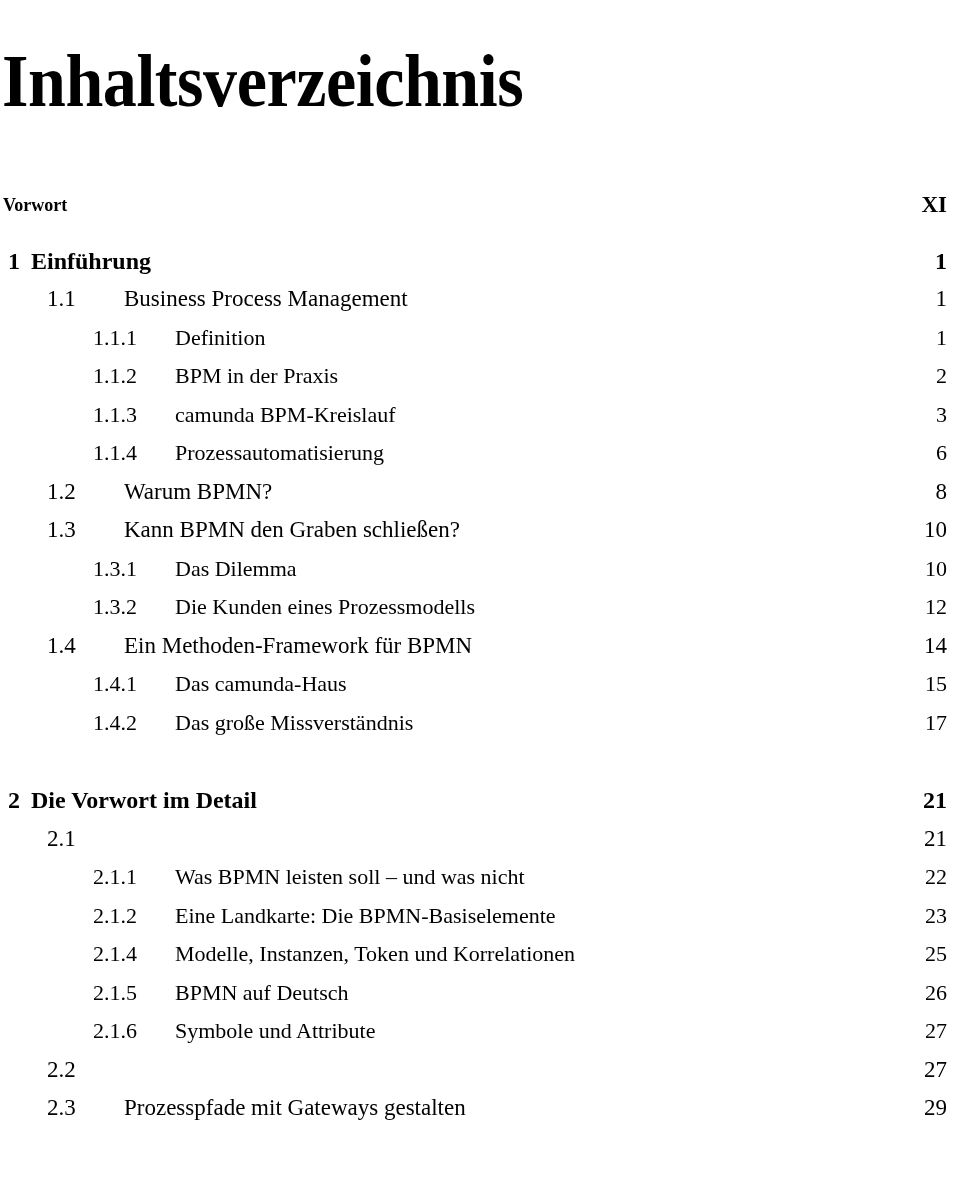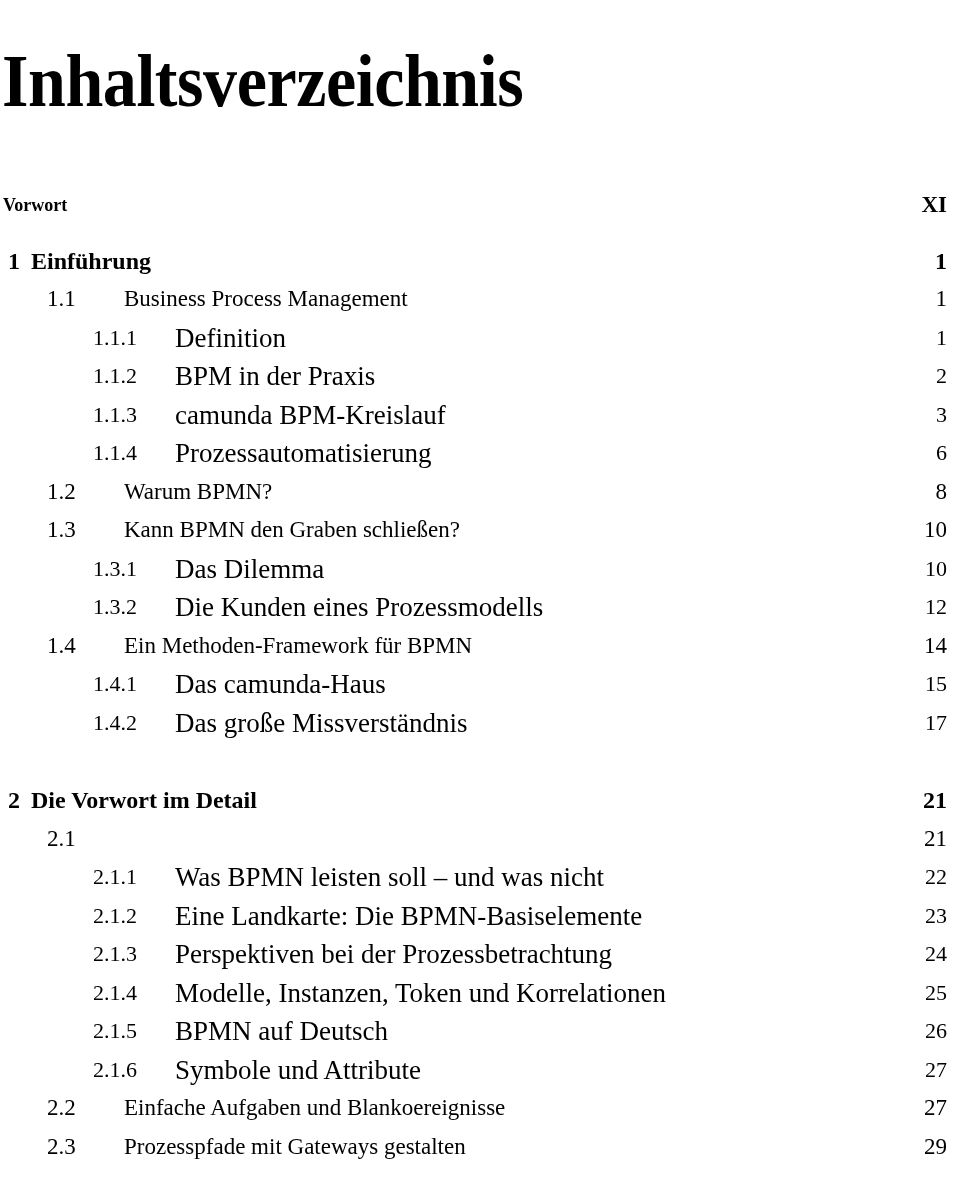--- a/index.html
+++ b/index.html
@@ -104,21 +104,21 @@
     font-size: 23px;
   }
 
   
   .lvl3 .num {
     left: 93px;
     font-size: 22px;
   }
   .lvl3 .label {
     left: 175px;
-    font-size: 27px;
+    font-size: 22px;
   }
   .lvl3 .page-no {
     font-size: 22px;
   }
 
   .page-no {
     right: 13px;
     text-align: left;
   }
 </style>
@@ -212,42 +212,36 @@
         <span class="num">2.1.1</span>
         <span class="label">Was BPMN leisten soll – und was nicht</span>
         <span class="page-no">22</span>
       </div>
       <div class="toc-row lvl3">
         <span class="num">2.1.2</span>
         <span class="label">Eine Landkarte: Die BPMN-Basiselemente</span>
         <span class="page-no">23</span>
       </div>
       <div class="toc-row lvl3">
-        <span class="num">2.1.3</span>
-        <span class="label">Perspektiven bei der Prozessbetrachtung</span>
-        <span class="page-no">24</span>
-      </div>
-      <div class="toc-row lvl3">
         <span class="num">2.1.4</span>
         <span class="label">Modelle, Instanzen, Token und Korrelationen</span>
         <span class="page-no">25</span>
       </div>
       <div class="toc-row lvl3">
         <span class="num">2.1.5</span>
         <span class="label">BPMN auf Deutsch</span>
         <span class="page-no">26</span>
       </div>
       <div class="toc-row lvl3">
         <span class="num">2.1.6</span>
         <span class="label">Symbole und Attribute</span>
         <span class="page-no">27</span>
       </div>
       <div class="toc-row lvl2">
         <span class="num">2.2</span>
-        <span class="label">Einfache Aufgaben und Blankoereignisse</span>
         <span class="page-no">27</span>
       </div>
       <div class="toc-row lvl2">
         <span class="num">2.3</span>
         <span class="label">Prozesspfade mit Gateways gestalten</span>
         <span class="page-no">29</span>
       </div>
     </div>
 
 </div>

